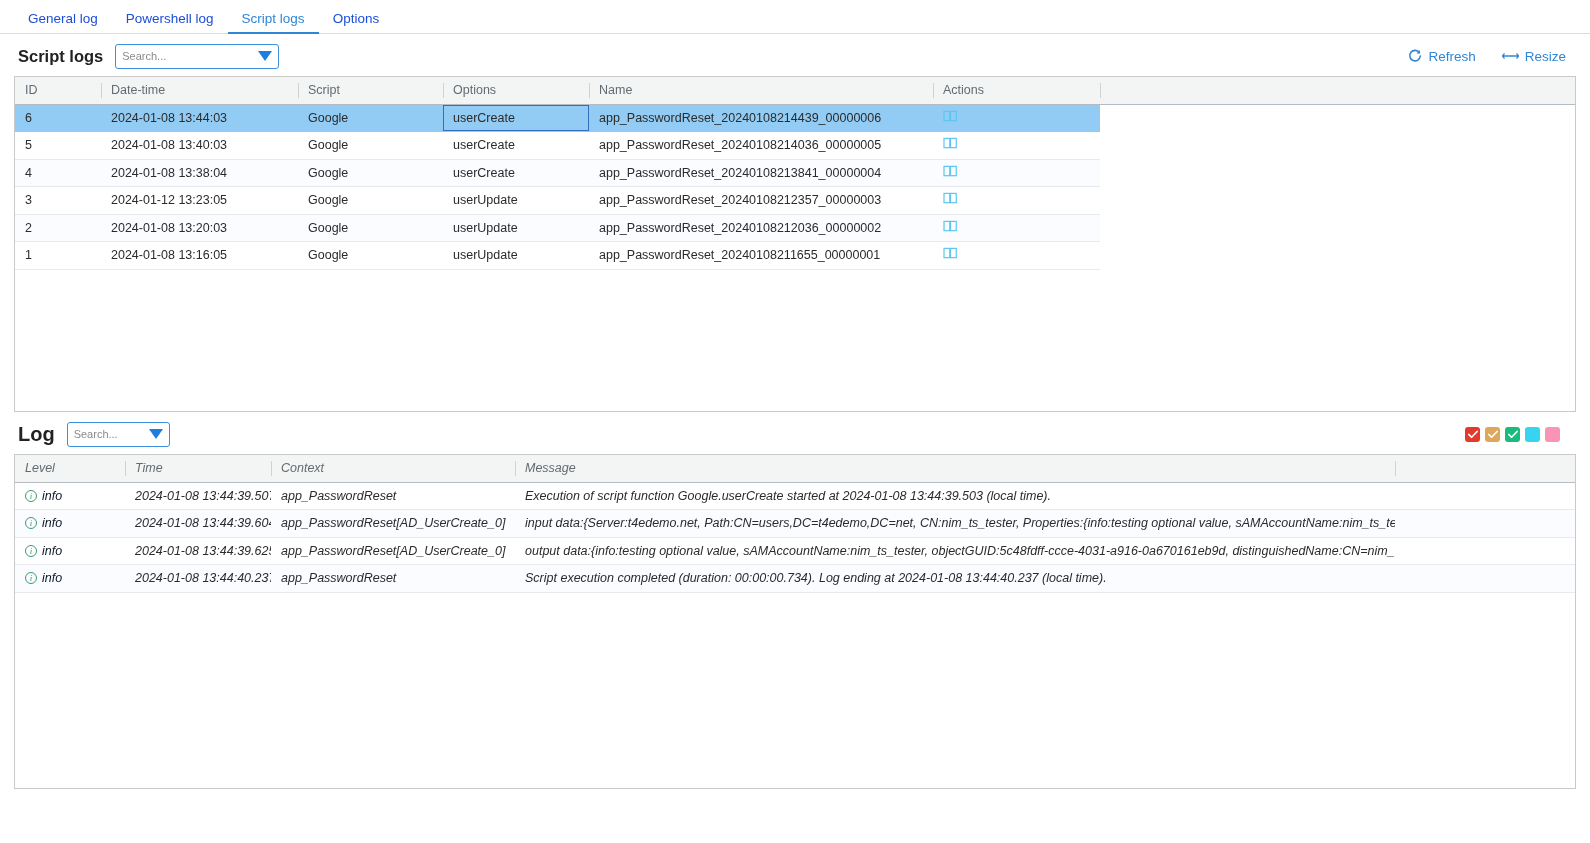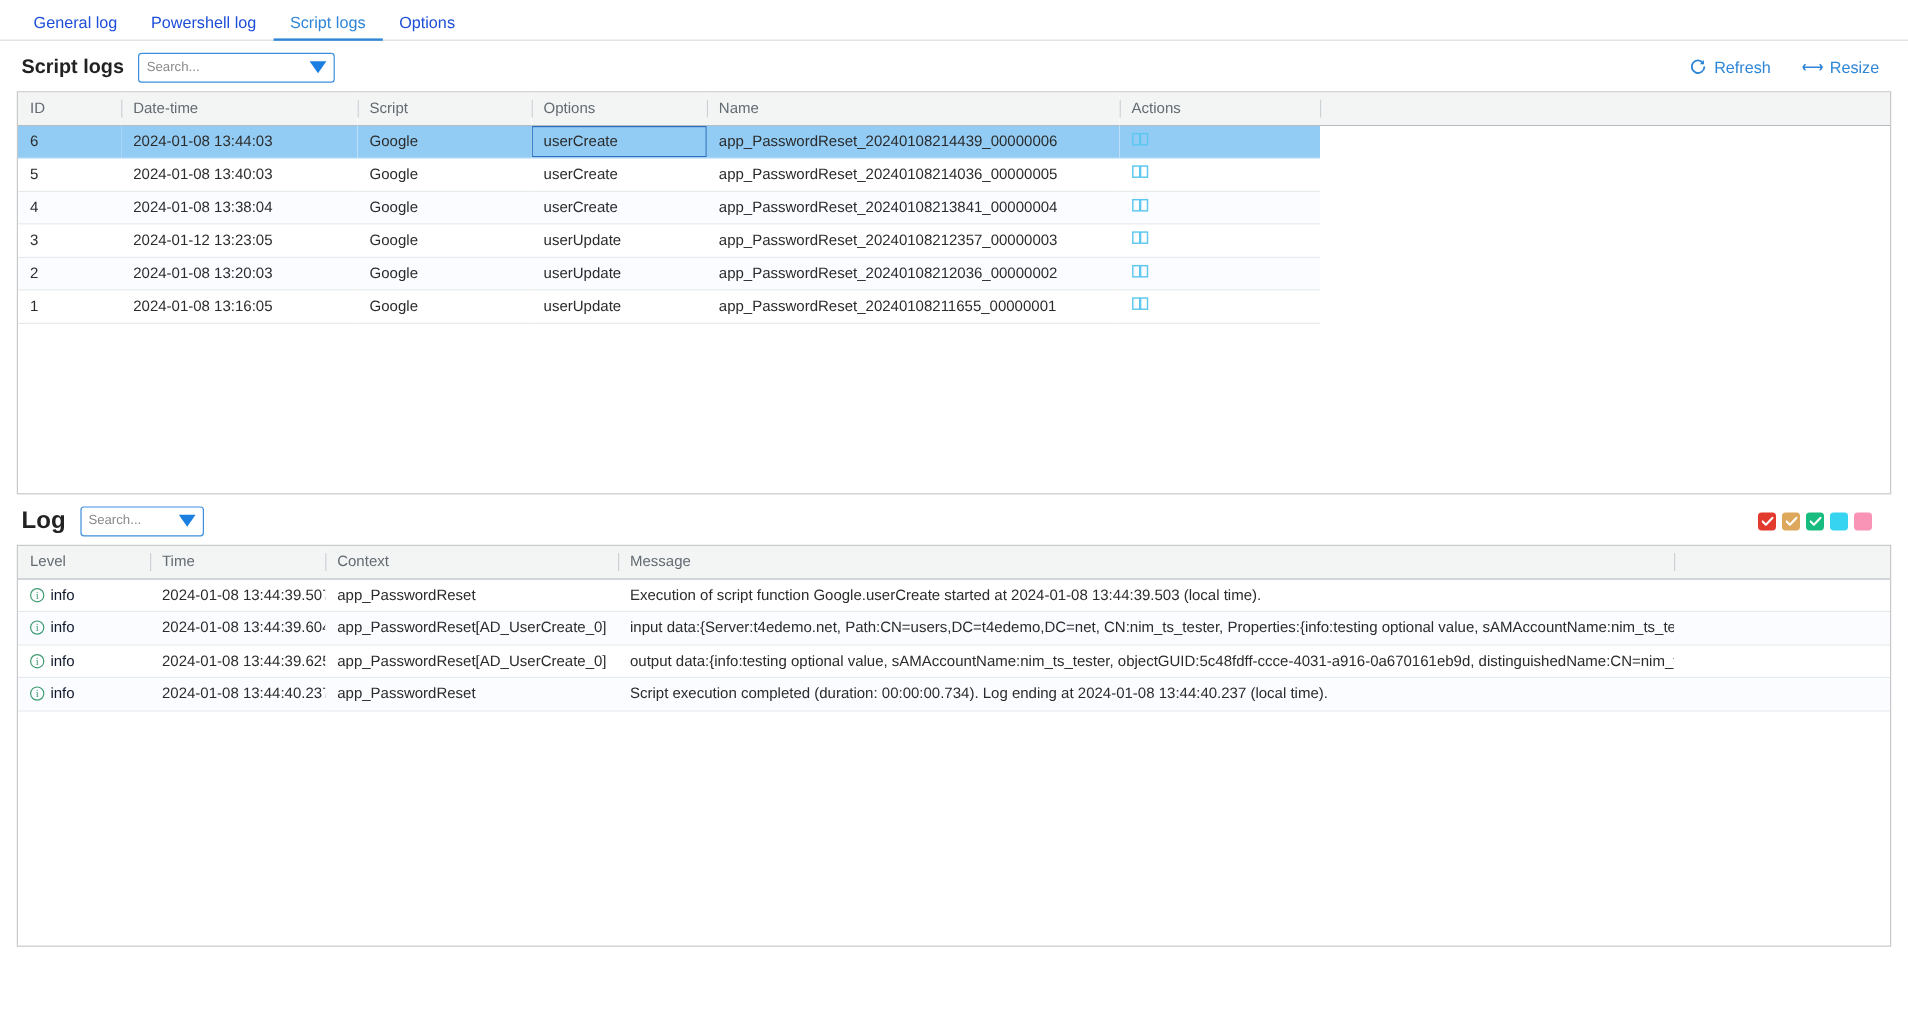--- a/index.html
+++ b/index.html
@@ -367,21 +367,21 @@
         <svg width="10" height="9" viewBox="0 0 12 10">
           <path d="M1 5 L4.3 8.3 L11 1.4" fill="none" stroke="#ffffff" stroke-width="2.1" stroke-linecap="round" stroke-linejoin="round"></path>
         </svg>
       </div>
       <div class="chip" style="background: rgb(55, 212, 242);"></div>
       <div class="chip" style="background: rgb(249, 148, 182);"></div>
     </div>
 </div>
 
 <div class="panel log">
-  <table class="grid" style="width:1562px;">
+  <table class="grid" style="width:1562px;font-style:italic;">
     <colgroup>
       <col style="width:110px">
       <col style="width:146px">
       <col style="width:244px">
       <col style="width:880px">
       <col style="width:182px">
     </colgroup>
     <thead>
       <tr>
         <th class="first"><span>Level</span></th>

